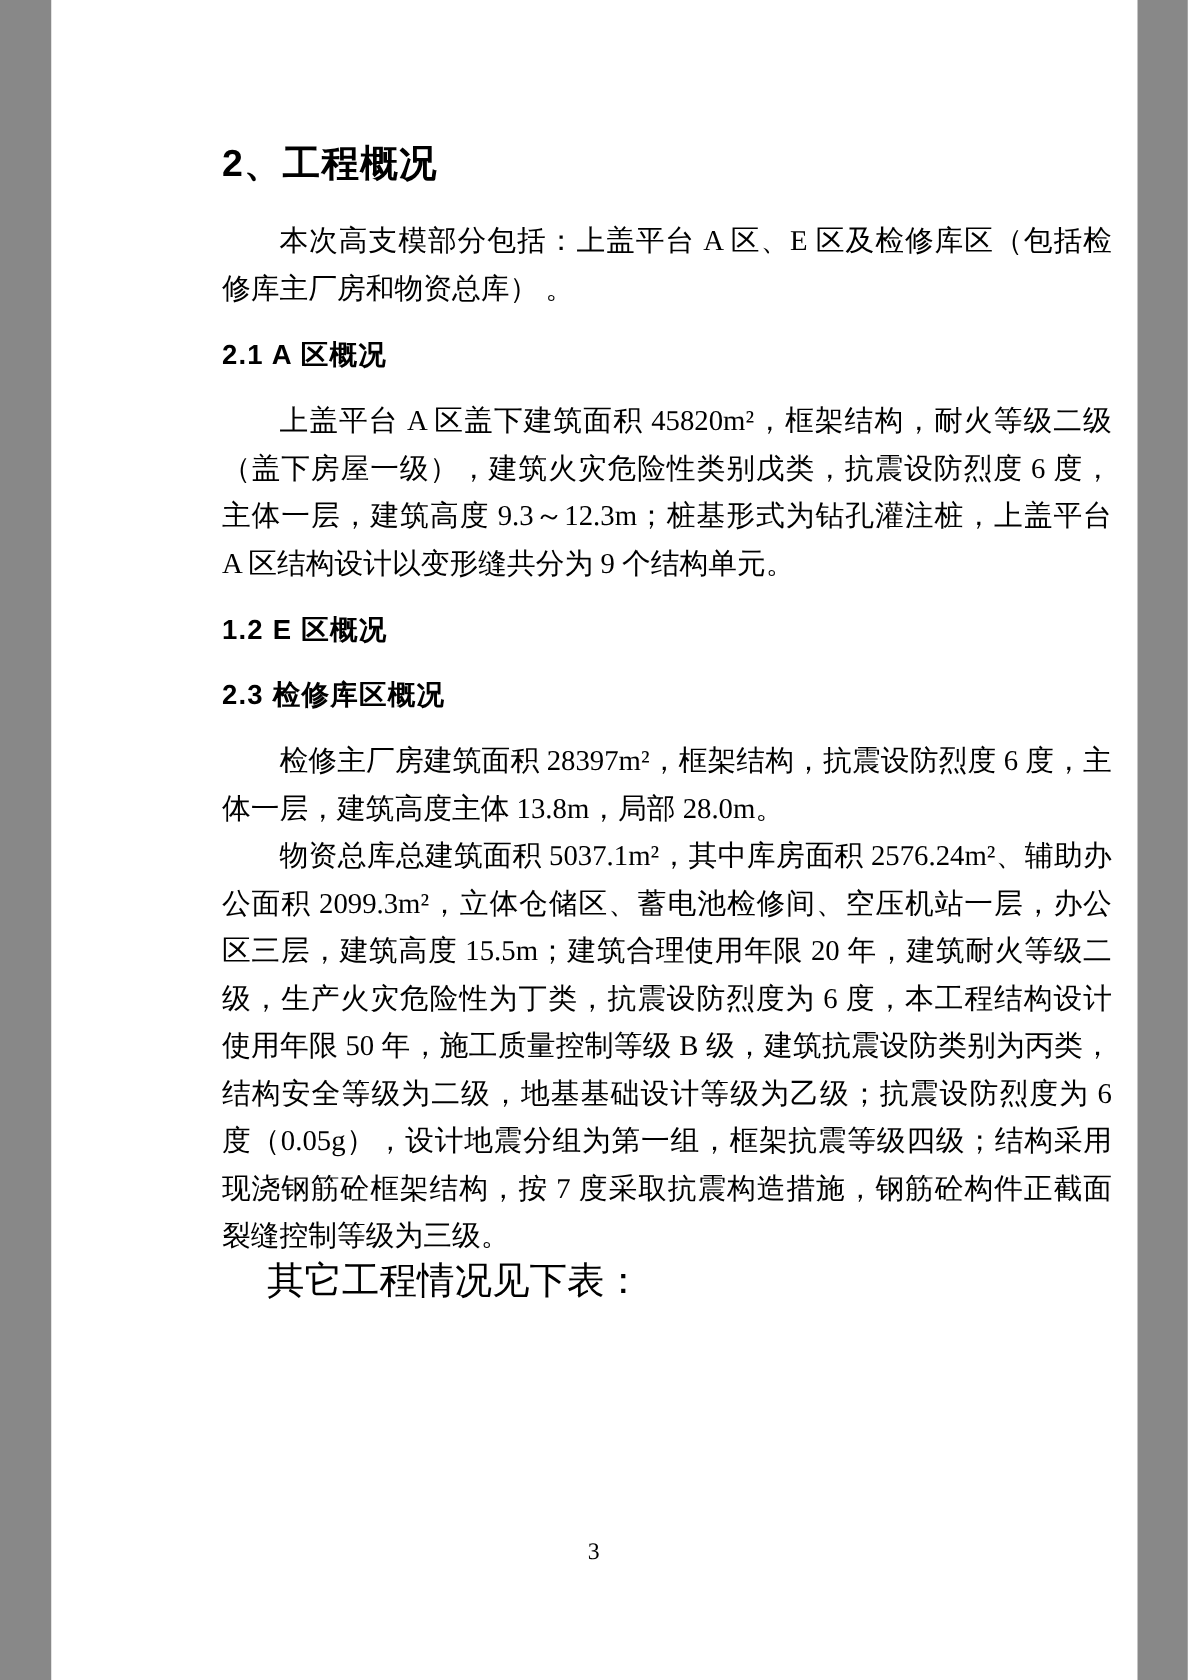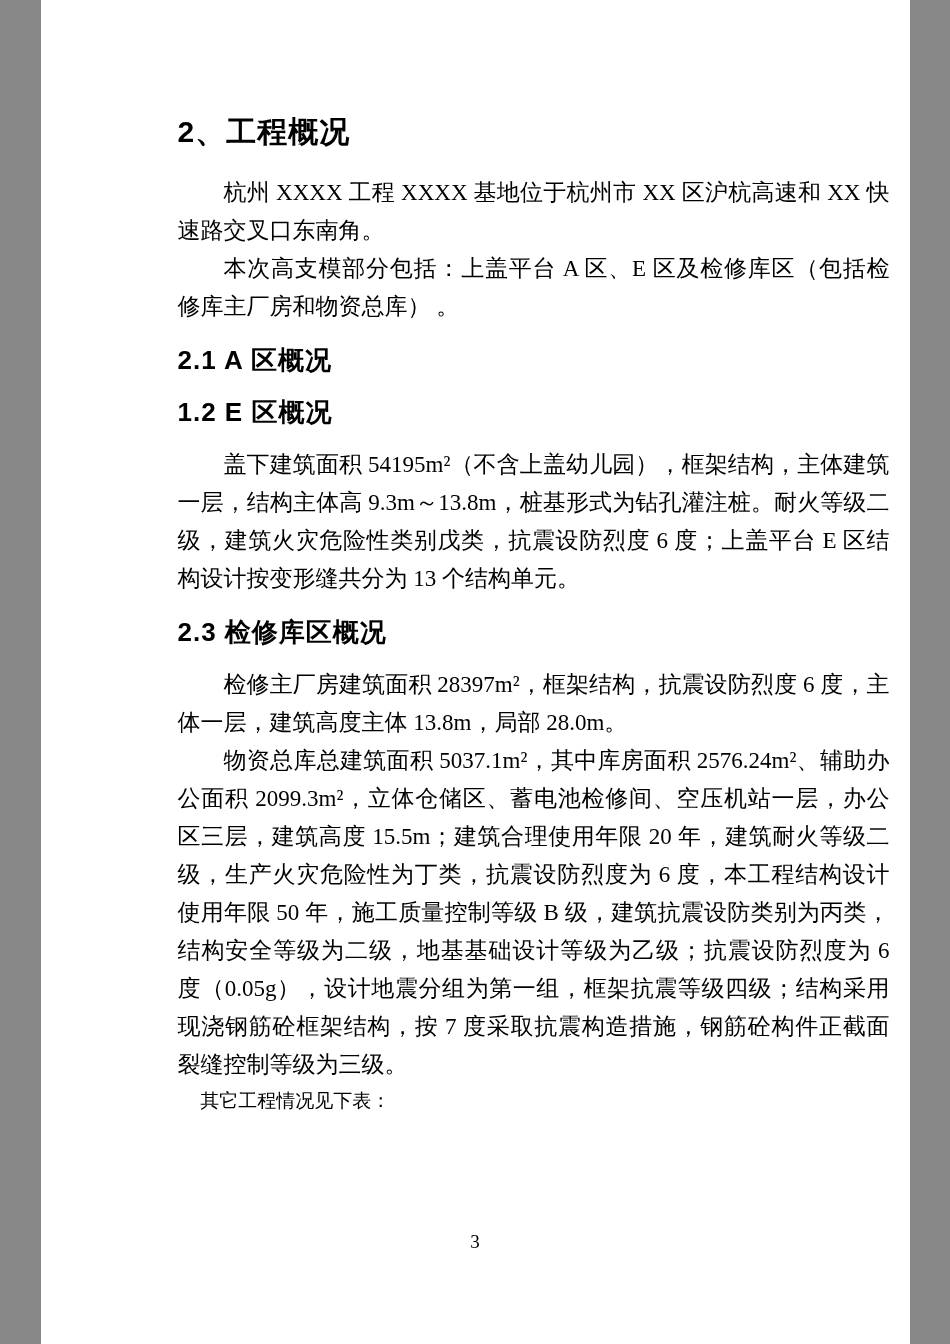--- a/index.html
+++ b/index.html
@@ -27,35 +27,35 @@
     font-family: "Liberation Sans", "DejaVu Sans", sans-serif;
     font-weight: bold;
     font-size: 30px;
     line-height: 40px;
     margin: 0 0 22px 0;
     letter-spacing: 1px;
   }
   .section-heading {
     font-family: "Liberation Sans", "DejaVu Sans", sans-serif;
     font-weight: bold;
-    font-size: 26px;
+    font-size: 22px;
     line-height: 36px;
     margin: 16px 0 16px 0;
     letter-spacing: 1px;
   }
   .body-para {
     font-size: 23px;
     line-height: 38px;
     text-align: justify;
     text-indent: 2em;
     margin: 0;
     word-break: break-all;
   }
   .note-para {
-    font-size: 19px;
+    font-size: 30px;
     line-height: 34px;
     text-align: left;
     text-indent: 1.2em;
     margin: 0;
   }
   .page-footer {
     position: absolute;
     left: 0;
     top: 1230px;
     width: 100%;
@@ -65,30 +65,29 @@
   }
 </style>
 </head>
 <body>
 
 <div class="page">
   <div class="content">
 
     <h1 class="doc-title">2、工程概况</h1>
 
-    <p class="body-para">杭州 XXXX 工程 XXXX 基地位于杭州市 XX 区沪杭高速和 XX 快速路交叉口东南角。</p>
 
     <p class="body-para">本次高支模部分包括：上盖平台 A 区、E 区及检修库区（包括检修库主厂房和物资总库） 。</p>
 
     <h2 class="section-heading">2.1 A 区概况</h2>
 
+    <p class="body-para">上盖平台 A 区盖下建筑面积 45820m²，框架结构，耐火等级二级（盖下房屋一级），建筑火灾危险性类别戊类，抗震设防烈度 6 度，主体一层，建筑高度 9.3～12.3m；桩基形式为钻孔灌注桩，上盖平台 A 区结构设计以变形缝共分为 9 个结构单元。</p>
 
     <h2 class="section-heading">1.2 E 区概况</h2>
 
-    <p class="body-para">盖下建筑面积 54195m²（不含上盖幼儿园），框架结构，主体建筑一层，结构主体高 9.3m～13.8m，桩基形式为钻孔灌注桩。耐火等级二级，建筑火灾危险性类别戊类，抗震设防烈度 6 度；上盖平台 E 区结构设计按变形缝共分为 13 个结构单元。</p>
 
     <h2 class="section-heading">2.3 检修库区概况</h2>
 
     <p class="body-para">检修主厂房建筑面积 28397m²，框架结构，抗震设防烈度 6 度，主体一层，建筑高度主体 13.8m，局部 28.0m。</p>
 
     <p class="body-para">物资总库总建筑面积 5037.1m²，其中库房面积 2576.24m²、辅助办公面积 2099.3m²，立体仓储区、蓄电池检修间、空压机站一层，办公区三层，建筑高度 15.5m；建筑合理使用年限 20 年，建筑耐火等级二级，生产火灾危险性为丁类，抗震设防烈度为 6 度，本工程结构设计使用年限 50 年，施工质量控制等级 B 级，建筑抗震设防类别为丙类，结构安全等级为二级，地基基础设计等级为乙级；抗震设防烈度为 6 度（0.05g），设计地震分组为第一组，框架抗震等级四级；结构采用现浇钢筋砼框架结构，按 7 度采取抗震构造措施，钢筋砼构件正截面裂缝控制等级为三级。</p>
 
     <p class="note-para">其它工程情况见下表：</p>
 
   </div>

